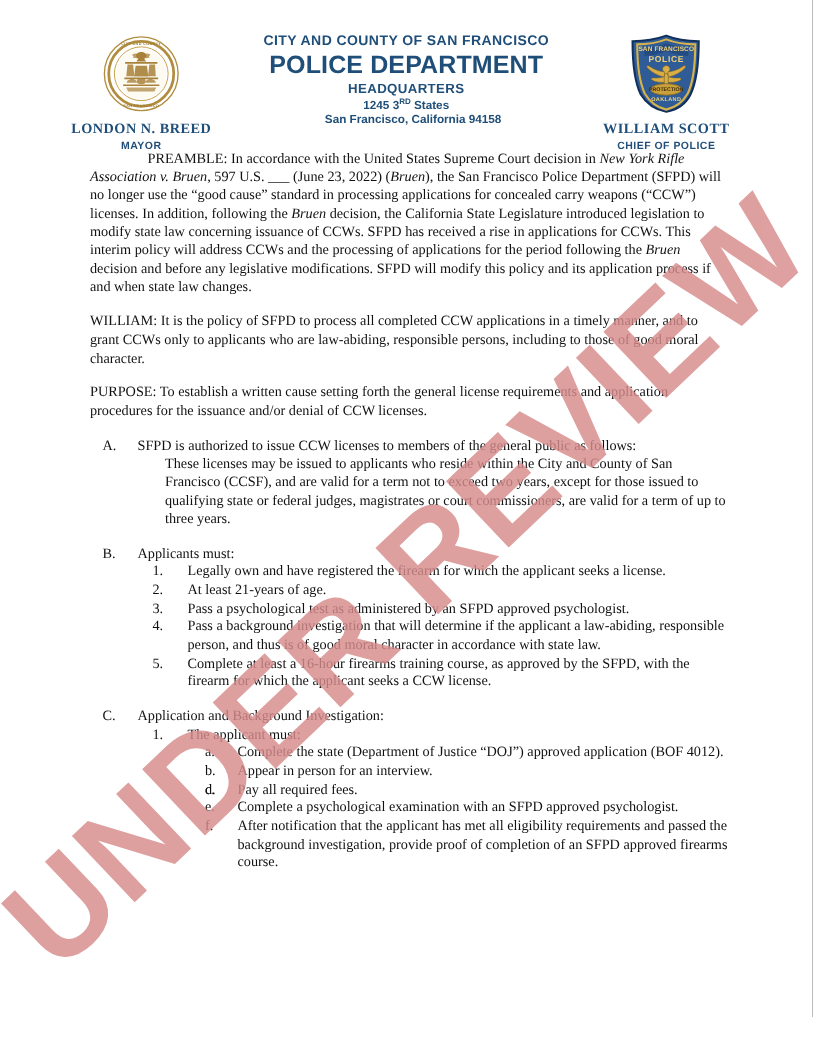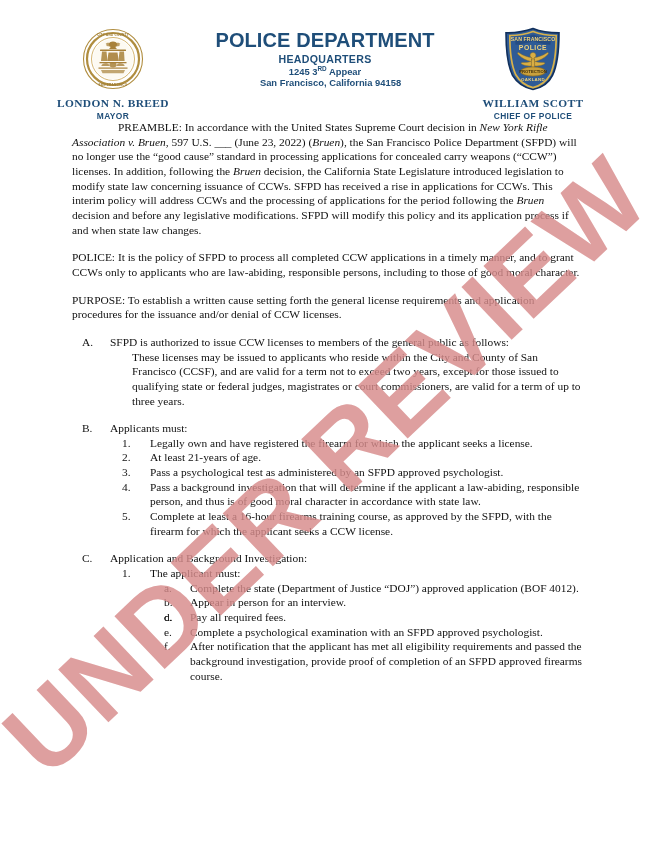--- a/index.html
+++ b/index.html
@@ -219,23 +219,24 @@
             <text x="31" y="8" text-anchor="middle" letter-spacing="0.3">CITY AND COUNTY</text>
             <text x="31" y="57.5" text-anchor="middle" letter-spacing="0.3">SAN FRANCISCO</text>
           </g>
         </svg>
       </div>
       <div class="official-name">LONDON N. BREED</div>
       <div class="official-title">MAYOR</div>
     </div>
 
     <div class="lh-center">
+      <div class="lh-line1">CITY AND COUNTY OF SAN FRANCISCO</div>
       <div class="lh-line2">POLICE DEPARTMENT</div>
       <div class="lh-line3">HEADQUARTERS</div>
-      <div class="lh-line4"><span>1245 3</span><sup>RD</sup><span> Appear</span></div>
+      <div class="lh-line4"><span>1245 3</span><sup>RD</sup><span> States</span></div>
       <div class="lh-line5">San Francisco, California  94158</div>
     </div>
 
     <div class="lh-right">
       <div class="sigil-wrap">
         <svg width="58" height="64" viewBox="0 0 58 64" aria-hidden="true">
           <path d="M29 1.5c8 3.2 16 4.4 26 4.4 0 18-1.5 32-6.5 42.5C44.6 56.6 37.5 60.8 29 62.5 20.5 60.8 13.4 56.6 8.5 48.4 3.5 37.9 2 23.9 2 5.9c10 0 18-1.2 27-4.4z" fill="#2f5b96" stroke="#11305c" stroke-width="1.6"></path>
           <path d="M29 4.5c7.4 2.9 14.6 4 23.2 4 0 16.6-1.4 29.6-6 39.3-4.4 7.5-10.6 11.3-17.2 12.9-6.6-1.6-12.8-5.4-17.2-12.9-4.6-9.7-6-22.7-6-39.3 8.6 0 15.8-1.1 23.2-4z" fill="none" stroke="#d9b24a" stroke-width="1.7"></path>
           <path d="M11 11.5c6-.2 12-1.6 18-4 6 2.4 12 3.8 18 4l-.6 6.2c-5.9-.3-11.6-1.6-17.4-3.8-5.8 2.2-11.5 3.5-17.4 3.8z" fill="#1d3f73" opacity="0.55"></path>
           <text x="29" y="14" text-anchor="middle" font-family="Liberation Sans, sans-serif" font-size="5.2" font-weight="bold" fill="#f0d27a" letter-spacing="0.1">SAN FRANCISCO</text>
@@ -255,21 +256,21 @@
       </div>
       <div class="official-name">WILLIAM SCOTT</div>
       <div class="official-title">CHIEF OF POLICE</div>
     </div>
   </div>
 
   <div class="doc-body">
 
     <p class="para first-indent"><span>PREAMBLE:</span><span>  In accordance with the United States Supreme Court decision in </span><em>New York Rifle Association v. Bruen</em><span>, 597 U.S. ___ (June 23, 2022) (</span><em>Bruen</em><span>), the San Francisco Police Department (SFPD) will no longer use the “good cause” standard in processing applications for concealed carry weapons (“CCW”) licenses.  In addition, following the </span><em>Bruen</em><span> decision, the California State Legislature introduced legislation to modify state law concerning issuance of CCWs.  SFPD has received a rise in applications for CCWs.  This interim policy will address CCWs and the processing of applications for the period following the </span><em>Bruen</em><span> decision and before any legislative modifications.  SFPD will modify this policy and its application process if and when state law changes.</span></p>
 
-    <p class="para"><span>POLICE:</span><span>   It is the policy of SFPD to process all completed CCW applications in a timely manner, and to grant CCWs only to applicants who are law-abiding, responsible persons, including to those of good moral character.</span></p>
+    <p class="para"><span>WILLIAM:</span><span>   It is the policy of SFPD to process all completed CCW applications in a timely manner, and to grant CCWs only to applicants who are law-abiding, responsible persons, including to those of good moral character.</span></p>
 
     <p class="para"><span>PURPOSE:</span><span>  To establish a written cause setting forth the general license requirements and application procedures for the issuance and/or denial of CCW licenses.</span></p>
 
     <div class="lvl-a">
       <span class="mark">A.</span>
       <span>SFPD is authorized to issue CCW licenses to members of the general public as follows:</span>
     </div>
     <div class="sub-block">These licenses may be issued to applicants who reside within the City and County of San Francisco (CCSF), and are valid for a term not to exceed two years, except for those issued to qualifying state or federal judges, magistrates or court commissioners, are valid for a term of up to three years.</div>
 
     <div class="gap-md"></div>

